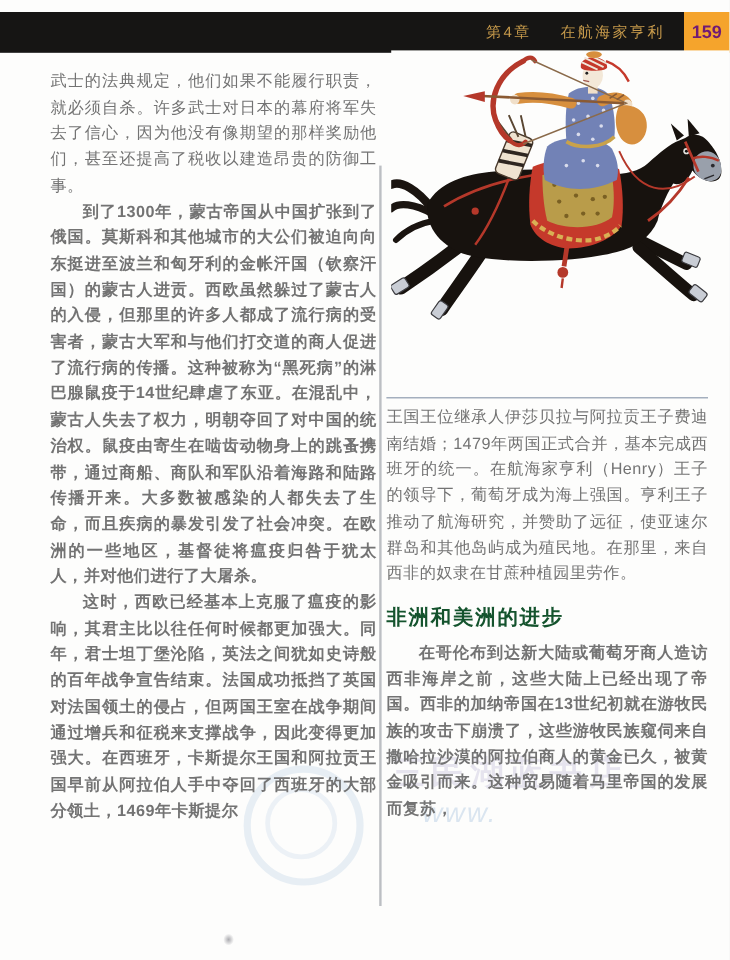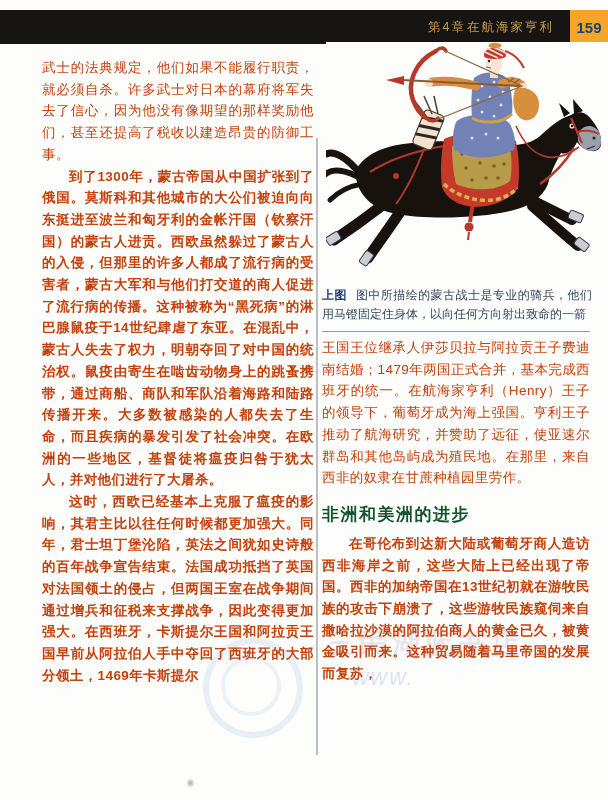--- a/index.html
+++ b/index.html
@@ -3,28 +3,28 @@
 <meta charset="utf-8">
 <style>
   html,body{margin:0;padding:0;}
   body{background:#e8e8e8;font-family:"Liberation Sans","DejaVu Sans",sans-serif;}
   .page{position:relative;width:608px;height:800px;background:#fdfdfc;overflow:hidden;margin:0 auto;}
 
   
   .header-bar{position:absolute;left:0;top:10px;width:570px;height:34px;background:#161514;
     display:flex;align-items:center;justify-content:flex-end;padding-right:16px;box-sizing:border-box;
     color:#c79a4b;font-size:12.5px;letter-spacing:2px;}
-  .header-bar .chapter-num{margin-right:1px;}
+  .header-bar .chapter-num{margin-right:24px;}
   .page-badge{position:absolute;left:570px;top:10px;width:38px;height:34px;background:#f5a42c;
-    color:#0c4a6e;font-size:15px;font-weight:bold;display:flex;align-items:center;justify-content:center;}
+    color:#701a75;font-size:15px;font-weight:bold;display:flex;align-items:center;justify-content:center;}
 
   
   .left-col{position:absolute;left:42px;top:57px;width:272px;}
   .right-col{position:absolute;left:322px;top:337px;width:268px;}
-  .body-p{margin:0;font-size:13.5px;line-height:21.7px;letter-spacing:0.4px;color:#c2410c;text-align:justify;}
+  .body-p{margin:0;font-size:13.5px;line-height:21.7px;letter-spacing:0.4px;color:#737373;text-align:justify;}
   .indent{text-indent:2em;font-weight:bold;}
   .divider{position:absolute;left:316px;top:138px;width:1.5px;height:617px;background:#bcbfc3;}
 
   
   .illustration{position:absolute;left:326px;top:42px;width:282px;height:238px;margin:0;background:#fdfdfc;}
   .illustration svg{width:100%;height:100%;display:block;}
 
   
   .caption{position:absolute;left:322px;top:286px;width:270px;font-size:12px;line-height:19px;color:#33475e;text-align:justify;}
   .cap-label{font-weight:bold;color:#1d3f73;margin-right:9px;}
@@ -171,23 +171,20 @@
         <path d="M110,9 C114,5 118,5 120,9" stroke="#b5382a" stroke-width="3.5" fill="none" stroke-linecap="round"></path>
         <path d="M99,75 C104,80 109,80 112,76" stroke="#b5382a" stroke-width="3.5" fill="none" stroke-linecap="round"></path>
         <path d="M117,8 L196,44 L110,78" stroke="#8a6a4a" stroke-width="1.2" fill="none"></path>
         <path d="M76,38 L194,44" stroke="#8a5a33" stroke-width="2.2"></path>
         <path d="M78,34 L60,38 L78,43 Z" fill="#b5382a"></path>
         <path d="M182,40 L188,36 M188,41 L194,37" stroke="#8a5a33" stroke-width="1.4"></path>
       </g>
     </svg>
   </figure>
 
-  <div class="caption">
-    <span class="cap-label">上图</span><span class="cap-text">图中所描绘的蒙古战士是专业的骑兵，他们用马镫固定住身体，以向任何方向射出致命的一箭</span>
-  </div>
   <div class="caption-rule"></div>
 
   <div class="right-col">
     <p class="body-p">王国王位继承人伊莎贝拉与阿拉贡王子费迪南结婚；1479年两国正式合并，基本完成西班牙的统一。在航海家亨利（Henry）王子的领导下，葡萄牙成为海上强国。亨利王子推动了航海研究，并赞助了远征，使亚速尔群岛和其他岛屿成为殖民地。在那里，来自西非的奴隶在甘蔗种植园里劳作。</p>
     <h3 class="section-heading">非洲和美洲的进步</h3>
     <p class="body-p indent">在哥伦布到达新大陆或葡萄牙商人造访西非海岸之前，这些大陆上已经出现了帝国。西非的加纳帝国在13世纪初就在游牧民族的攻击下崩溃了，这些游牧民族窥伺来自撒哈拉沙漠的阿拉伯商人的黄金已久，被黄金吸引而来。这种贸易随着马里帝国的发展而复苏，</p>
   </div>
 
   <div class="speck"></div>
 </div>

